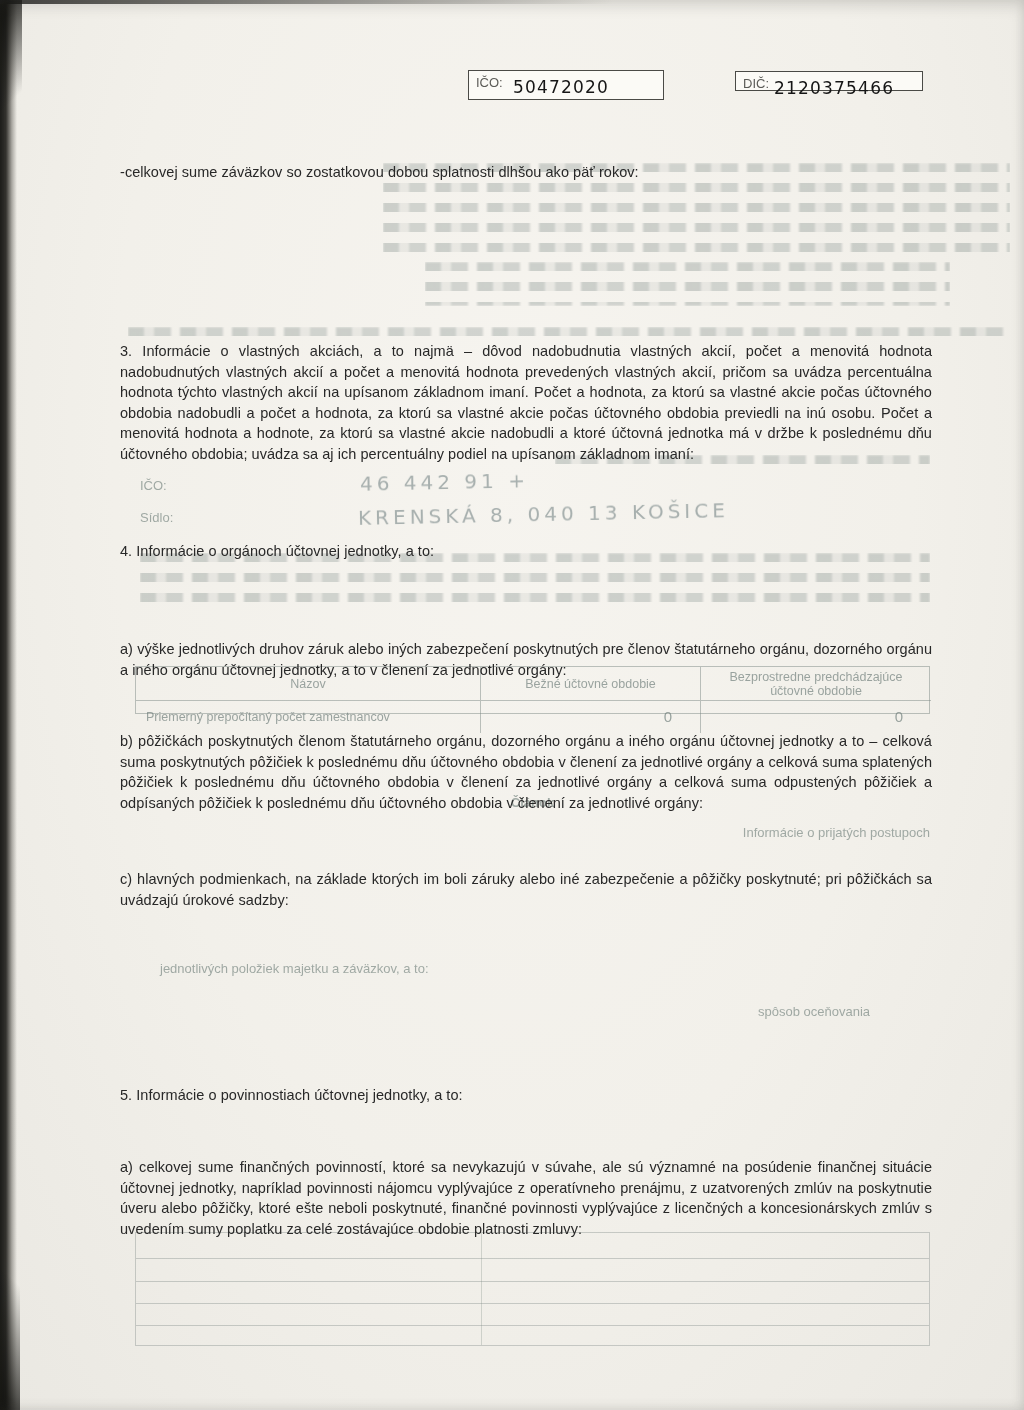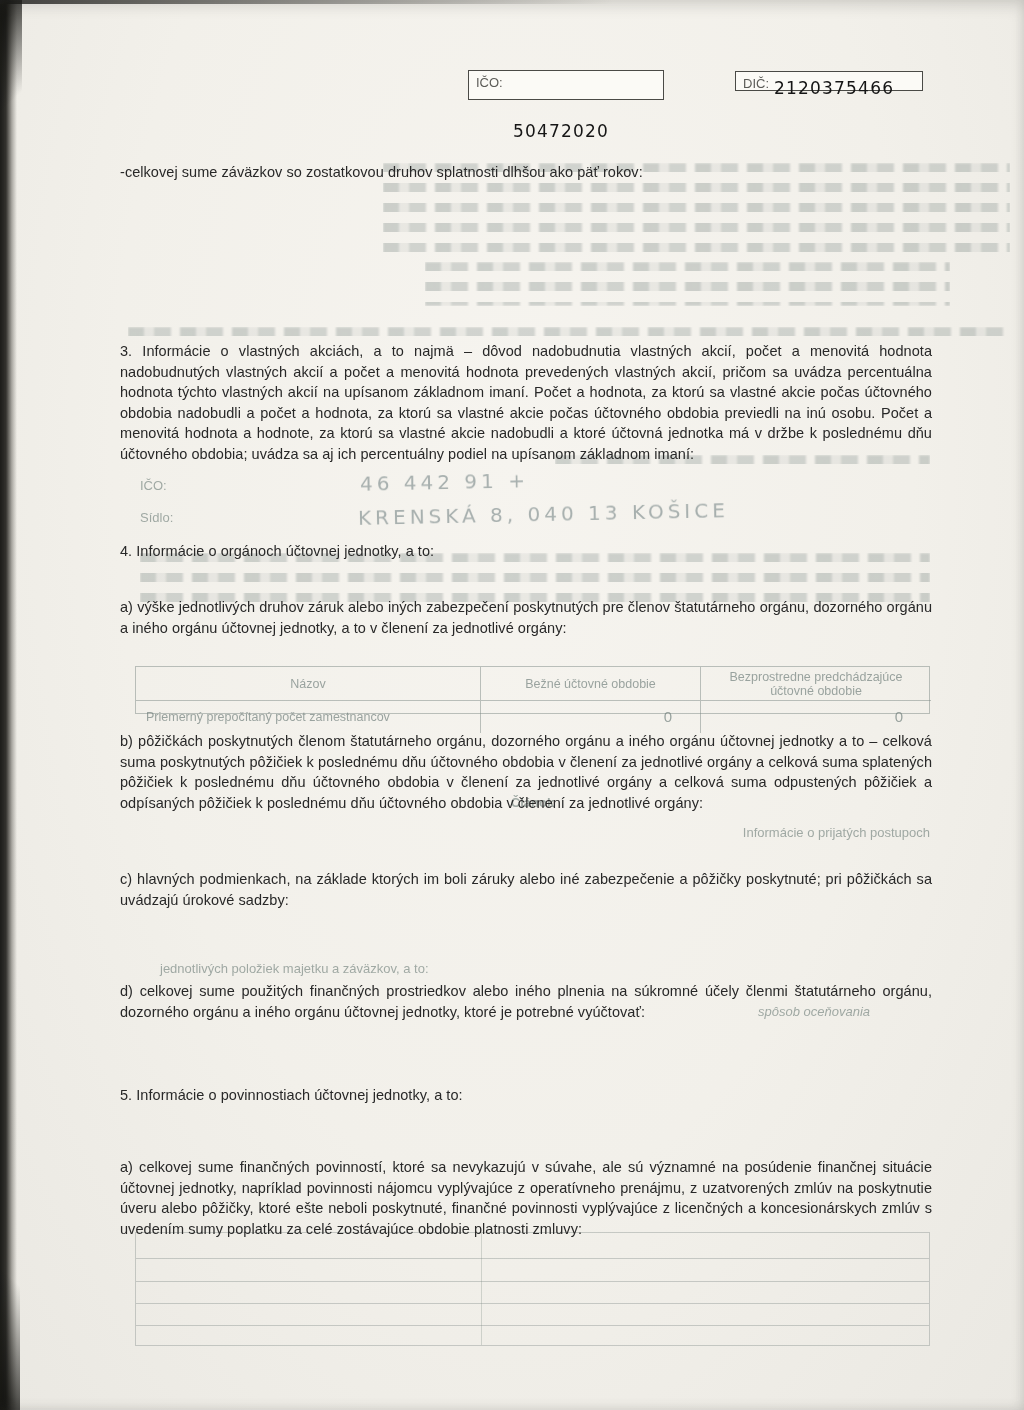--- a/index.html
+++ b/index.html
@@ -41,21 +41,21 @@
   .title-text{ font-size:14px; line-height:24px; color:#31312f; letter-spacing:.2px; }
   .box-ico{ left:468px; top:70px; width:196px; height:30px; }
   .box-dic{ left:735px; top:71px; width:188px; height:20px; }
   .hdr-label{
     position:absolute; left:7px; top:4px; font-size:13px; color:#5b5b57;
   }
   .hdr-value{
     position:absolute; font-family:"DejaVu Sans", sans-serif;
     font-size:17px; color:#161616; letter-spacing:1.2px; top:6px;
   }
-  .box-ico .hdr-value{ left:44px;margin-top:44px; }
+  .box-ico .hdr-value{ left:44px; }
   .box-dic .hdr-value{ left:38px; }
 
   
   .para{
     position:absolute; left:120px; width:812px;
     font-size:14.5px; line-height:20.6px; color:#282828;
     text-align:justify; letter-spacing:.05px;
   }
   .single{ text-align:left; }
   .u{ text-underline-offset:2.5px; }
@@ -130,51 +130,50 @@
     <div class="bt-cell">Bezprostredne predchádzajúce účtovné obdobie</div>
     <div class="bt-cell last-row name-row">Priemerný prepočítaný počet zamestnancov</div>
     <div class="bt-cell last-row num">0</div>
     <div class="bt-cell last-row num">0</div>
   </div>
 
   <div class="bt-text" style="left:135px; top:795px; width:795px; text-align:center; font-weight:bold;">Článok</div>
   <div class="bt-text" style="left:135px; top:825px; width:795px; text-align:right; font-weight:normal;">Informácie o prijatých postupoch</div>
 
   <span class="bt-text" style="left:160px; top:961px;">jednotlivých položiek majetku a záväzkov, a to:</span>
-  <span class="bt-text" style="left:758px; top:1004px;font-style:italic;">spôsob oceňovania</span>
+  <span class="bt-text" style="left:758px; top:1004px;">spôsob oceňovania</span>
 
   <div class="bt-table-bottom">
     <div class="hline" style="top:25px;"></div>
     <div class="hline" style="top:48px;"></div>
     <div class="hline" style="top:70px;"></div>
     <div class="hline" style="top:92px;"></div>
     <div class="vline"></div>
   </div>
 
   <div class="hdr-box box-ico">
     <span class="hdr-label">IČO:</span>
     <span class="hdr-value">50472020</span>
   </div>
   <div class="hdr-box box-dic">
     <span class="hdr-label">DIČ:</span>
     <span class="hdr-value">2120375466</span>
   </div>
 
-  <p class="para single" style="top:162px;">-celkovej sume záväzkov so zostatkovou druhov splatnosti dlhšou ako päť rokov:</p>
+  <p class="para single" style="top:162px;">-celkovej sume záväzkov so zostatkovou dobou splatnosti dlhšou ako päť rokov:</p>
 
 
   <p class="para" style="top:341px;"><span>3. </span><span class="u">Informácie o vlastných akciách</span><span>, a to najmä – dôvod nadobudnutia vlastných akcií, počet a menovitá hodnota nadobudnutých vlastných akcií a počet a menovitá hodnota prevedených vlastných akcií, pričom sa uvádza percentuálna hodnota týchto vlastných akcií na upísanom základnom imaní. Počet a hodnota, za ktorú sa vlastné akcie počas účtovného obdobia nadobudli a počet a hodnota, za ktorú sa vlastné akcie počas účtovného obdobia previedli na inú osobu. Počet a menovitá hodnota a hodnote, za ktorú sa vlastné akcie nadobudli a ktoré účtovná jednotka má v držbe k poslednému dňu účtovného obdobia; uvádza sa aj ich percentuálny podiel na upísanom základnom imaní:</span></p>
 
   <p class="para single" style="top:541px;"><span>4. </span><span class="u">Informácie o orgánoch účtovnej jednotky</span><span>, a to:</span></p>
 
-  <p class="para" style="top:597px;">a) výške jednotlivých druhov záruk alebo iných zabezpečení poskytnutých pre členov štatutárneho orgánu, dozorného orgánu a iného orgánu účtovnej jednotky, a to v členení za jednotlivé orgány:</p>
+  <p class="para" style="top:639px;">a) výške jednotlivých druhov záruk alebo iných zabezpečení poskytnutých pre členov štatutárneho orgánu, dozorného orgánu a iného orgánu účtovnej jednotky, a to v členení za jednotlivé orgány:</p>
 
   <p class="para" style="top:731px;">b) pôžičkách poskytnutých členom štatutárneho orgánu, dozorného orgánu a iného orgánu účtovnej jednotky a to – celková suma poskytnutých pôžičiek k poslednému dňu účtovného obdobia v členení za jednotlivé orgány a celková suma splatených pôžičiek k poslednému dňu účtovného obdobia v členení za jednotlivé orgány a celková suma odpustených pôžičiek a odpísaných pôžičiek k poslednému dňu účtovného obdobia v členení za jednotlivé orgány:</p>
 
   <p class="para" style="top:869px;">c) hlavných podmienkach, na základe ktorých im boli záruky alebo iné zabezpečenie a pôžičky poskytnuté; pri pôžičkách sa uvádzajú úrokové sadzby:</p>
 
-  <p class="para" style="top:981px;">d) celkovej sume použitých finančných prostriedkov alebo iného plnenia na súkromné účely členmi štatutárneho orgánu, dozorného orgánu a iného orgánu účtovnej jednotky, ktoré je potrebné vyúčtovať:</p>
 
   <p class="para single" style="top:1085px;"><span>5. </span><span class="u">Informácie o povinnostiach účtovnej jednotky</span><span>, a to:</span></p>
 
   <p class="para" style="top:1157px;"><span>a) celkovej sume </span><span class="u">finančných povinností</span><span>, ktoré sa nevykazujú v súvahe, ale sú významné na posúdenie finančnej situácie účtovnej jednotky, napríklad povinnosti nájomcu vyplývajúce z operatívneho prenájmu, z uzatvorených zmlúv na poskytnutie úveru alebo pôžičky, ktoré ešte neboli poskytnuté, finančné povinnosti vyplývajúce z licenčných a koncesionárskych zmlúv s uvedením sumy poplatku za celé zostávajúce obdobie platnosti zmluvy:</span></p>
 
 </div>
 
 </body></html>

